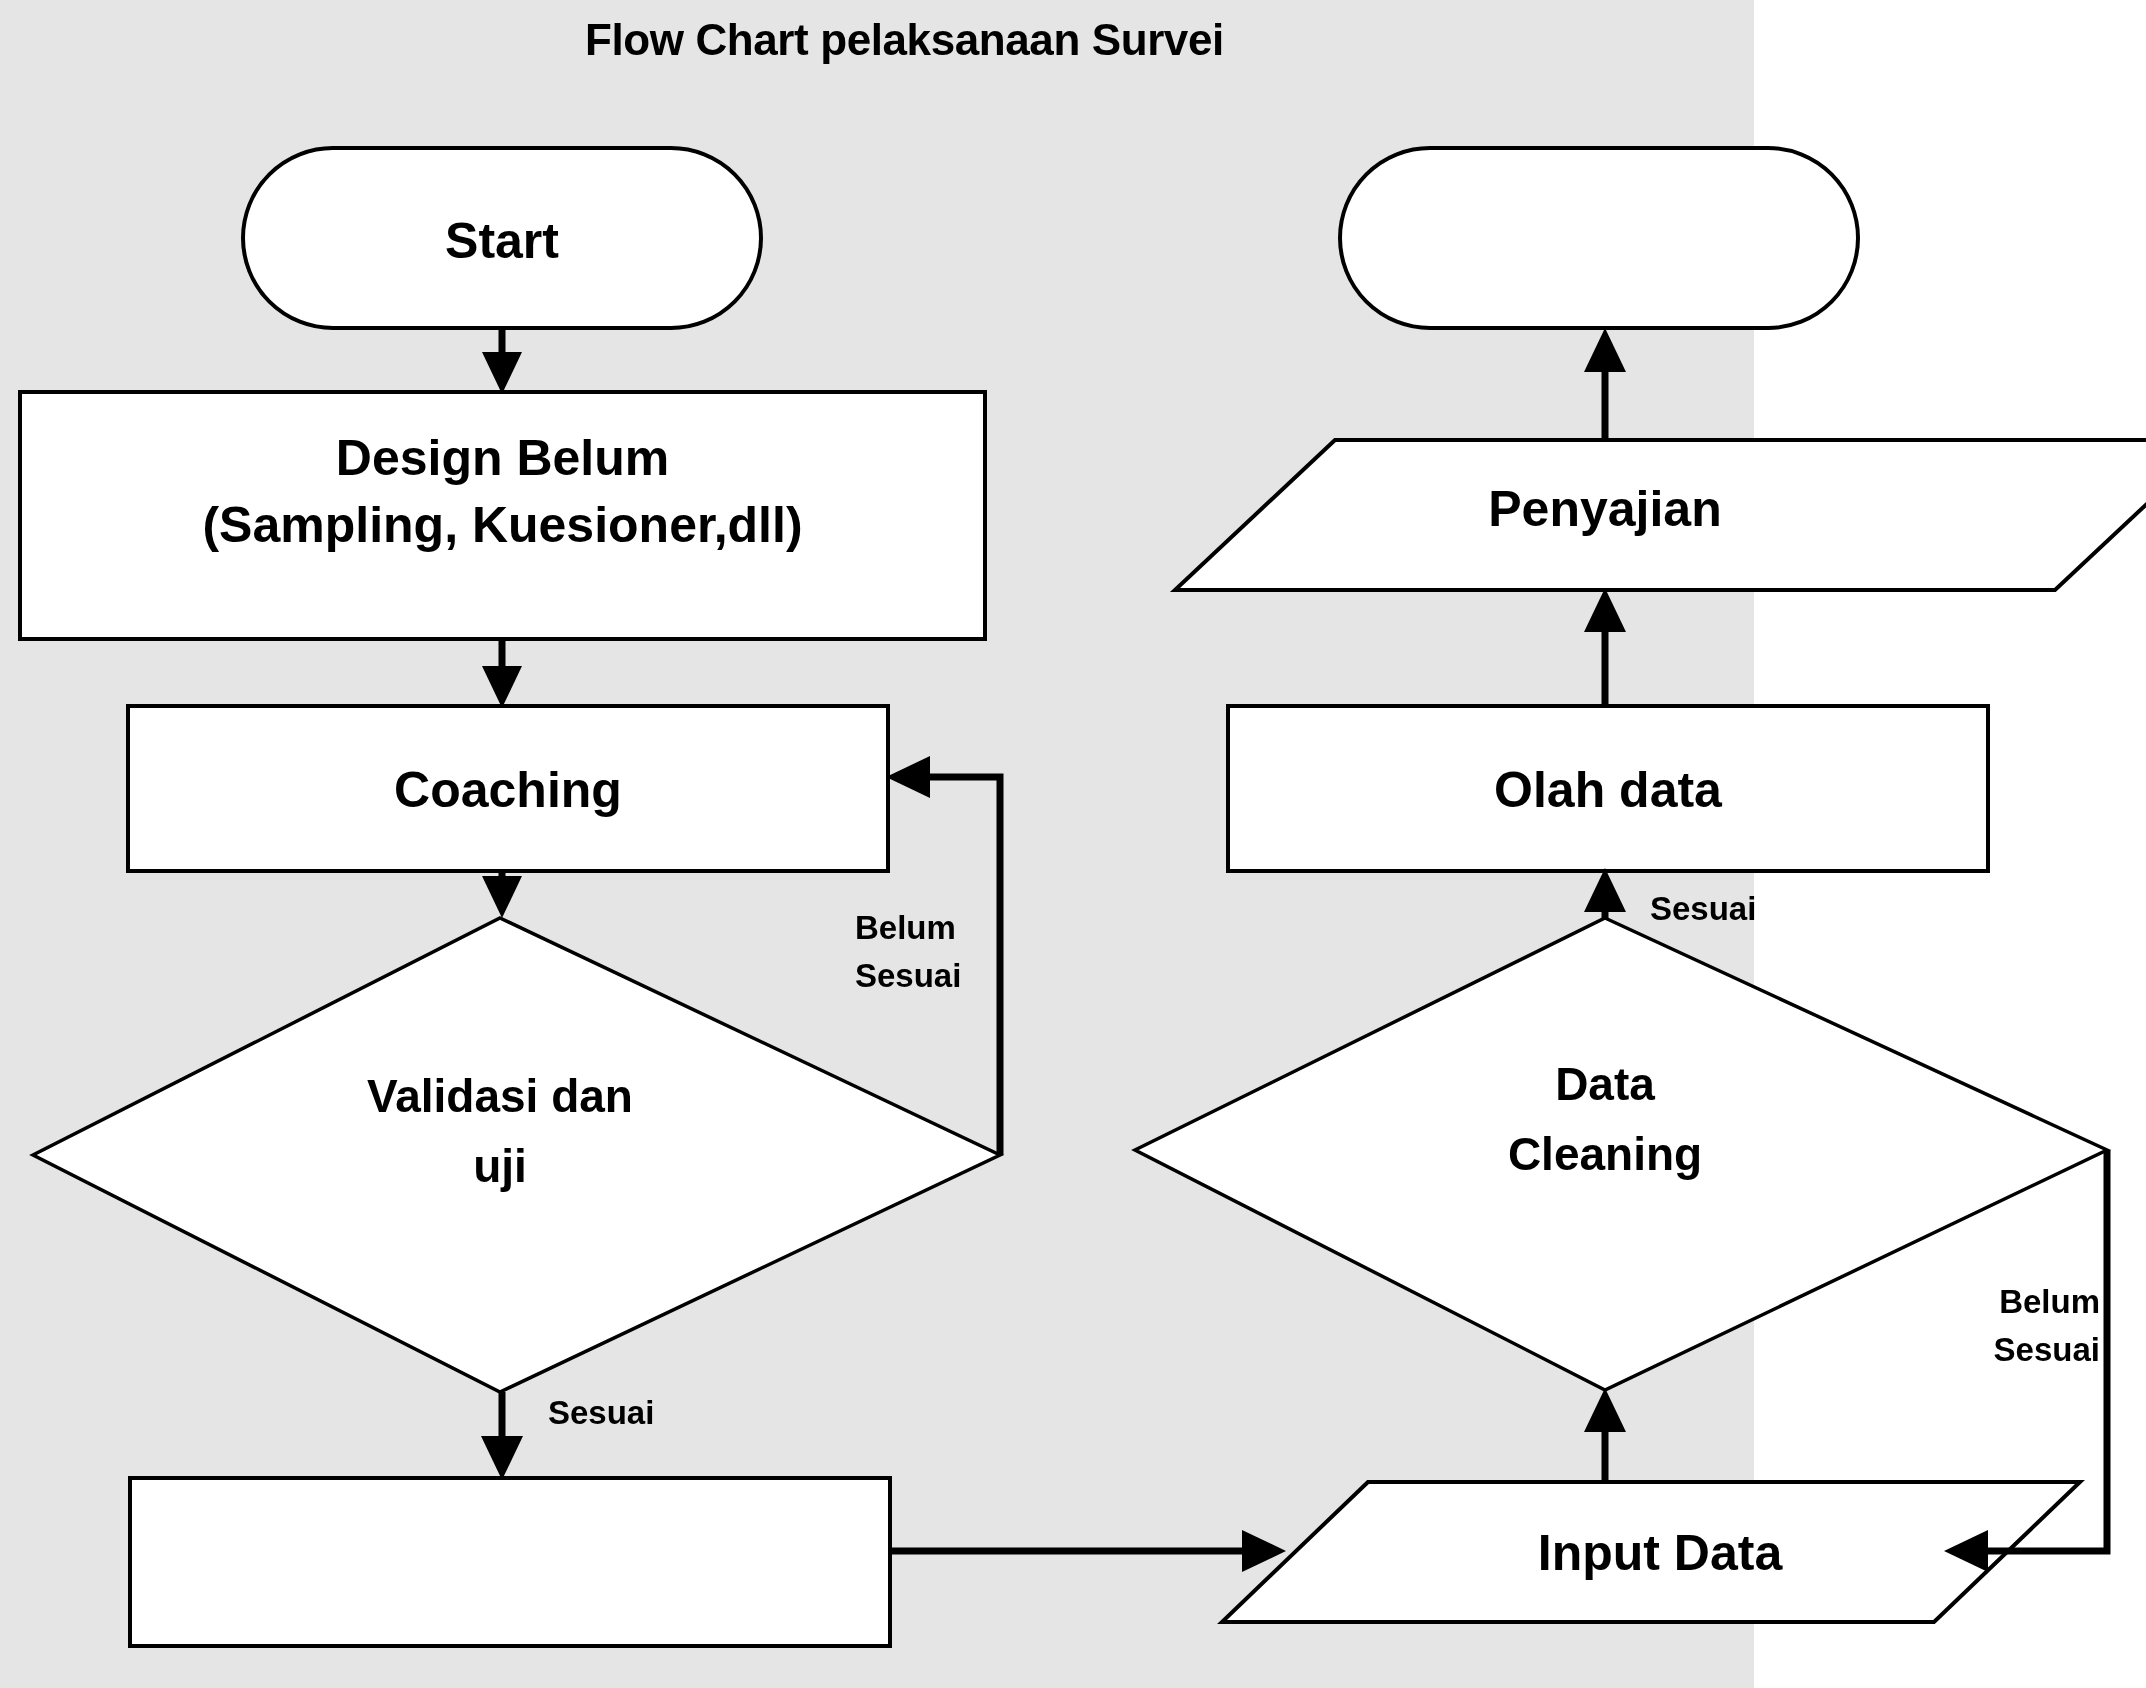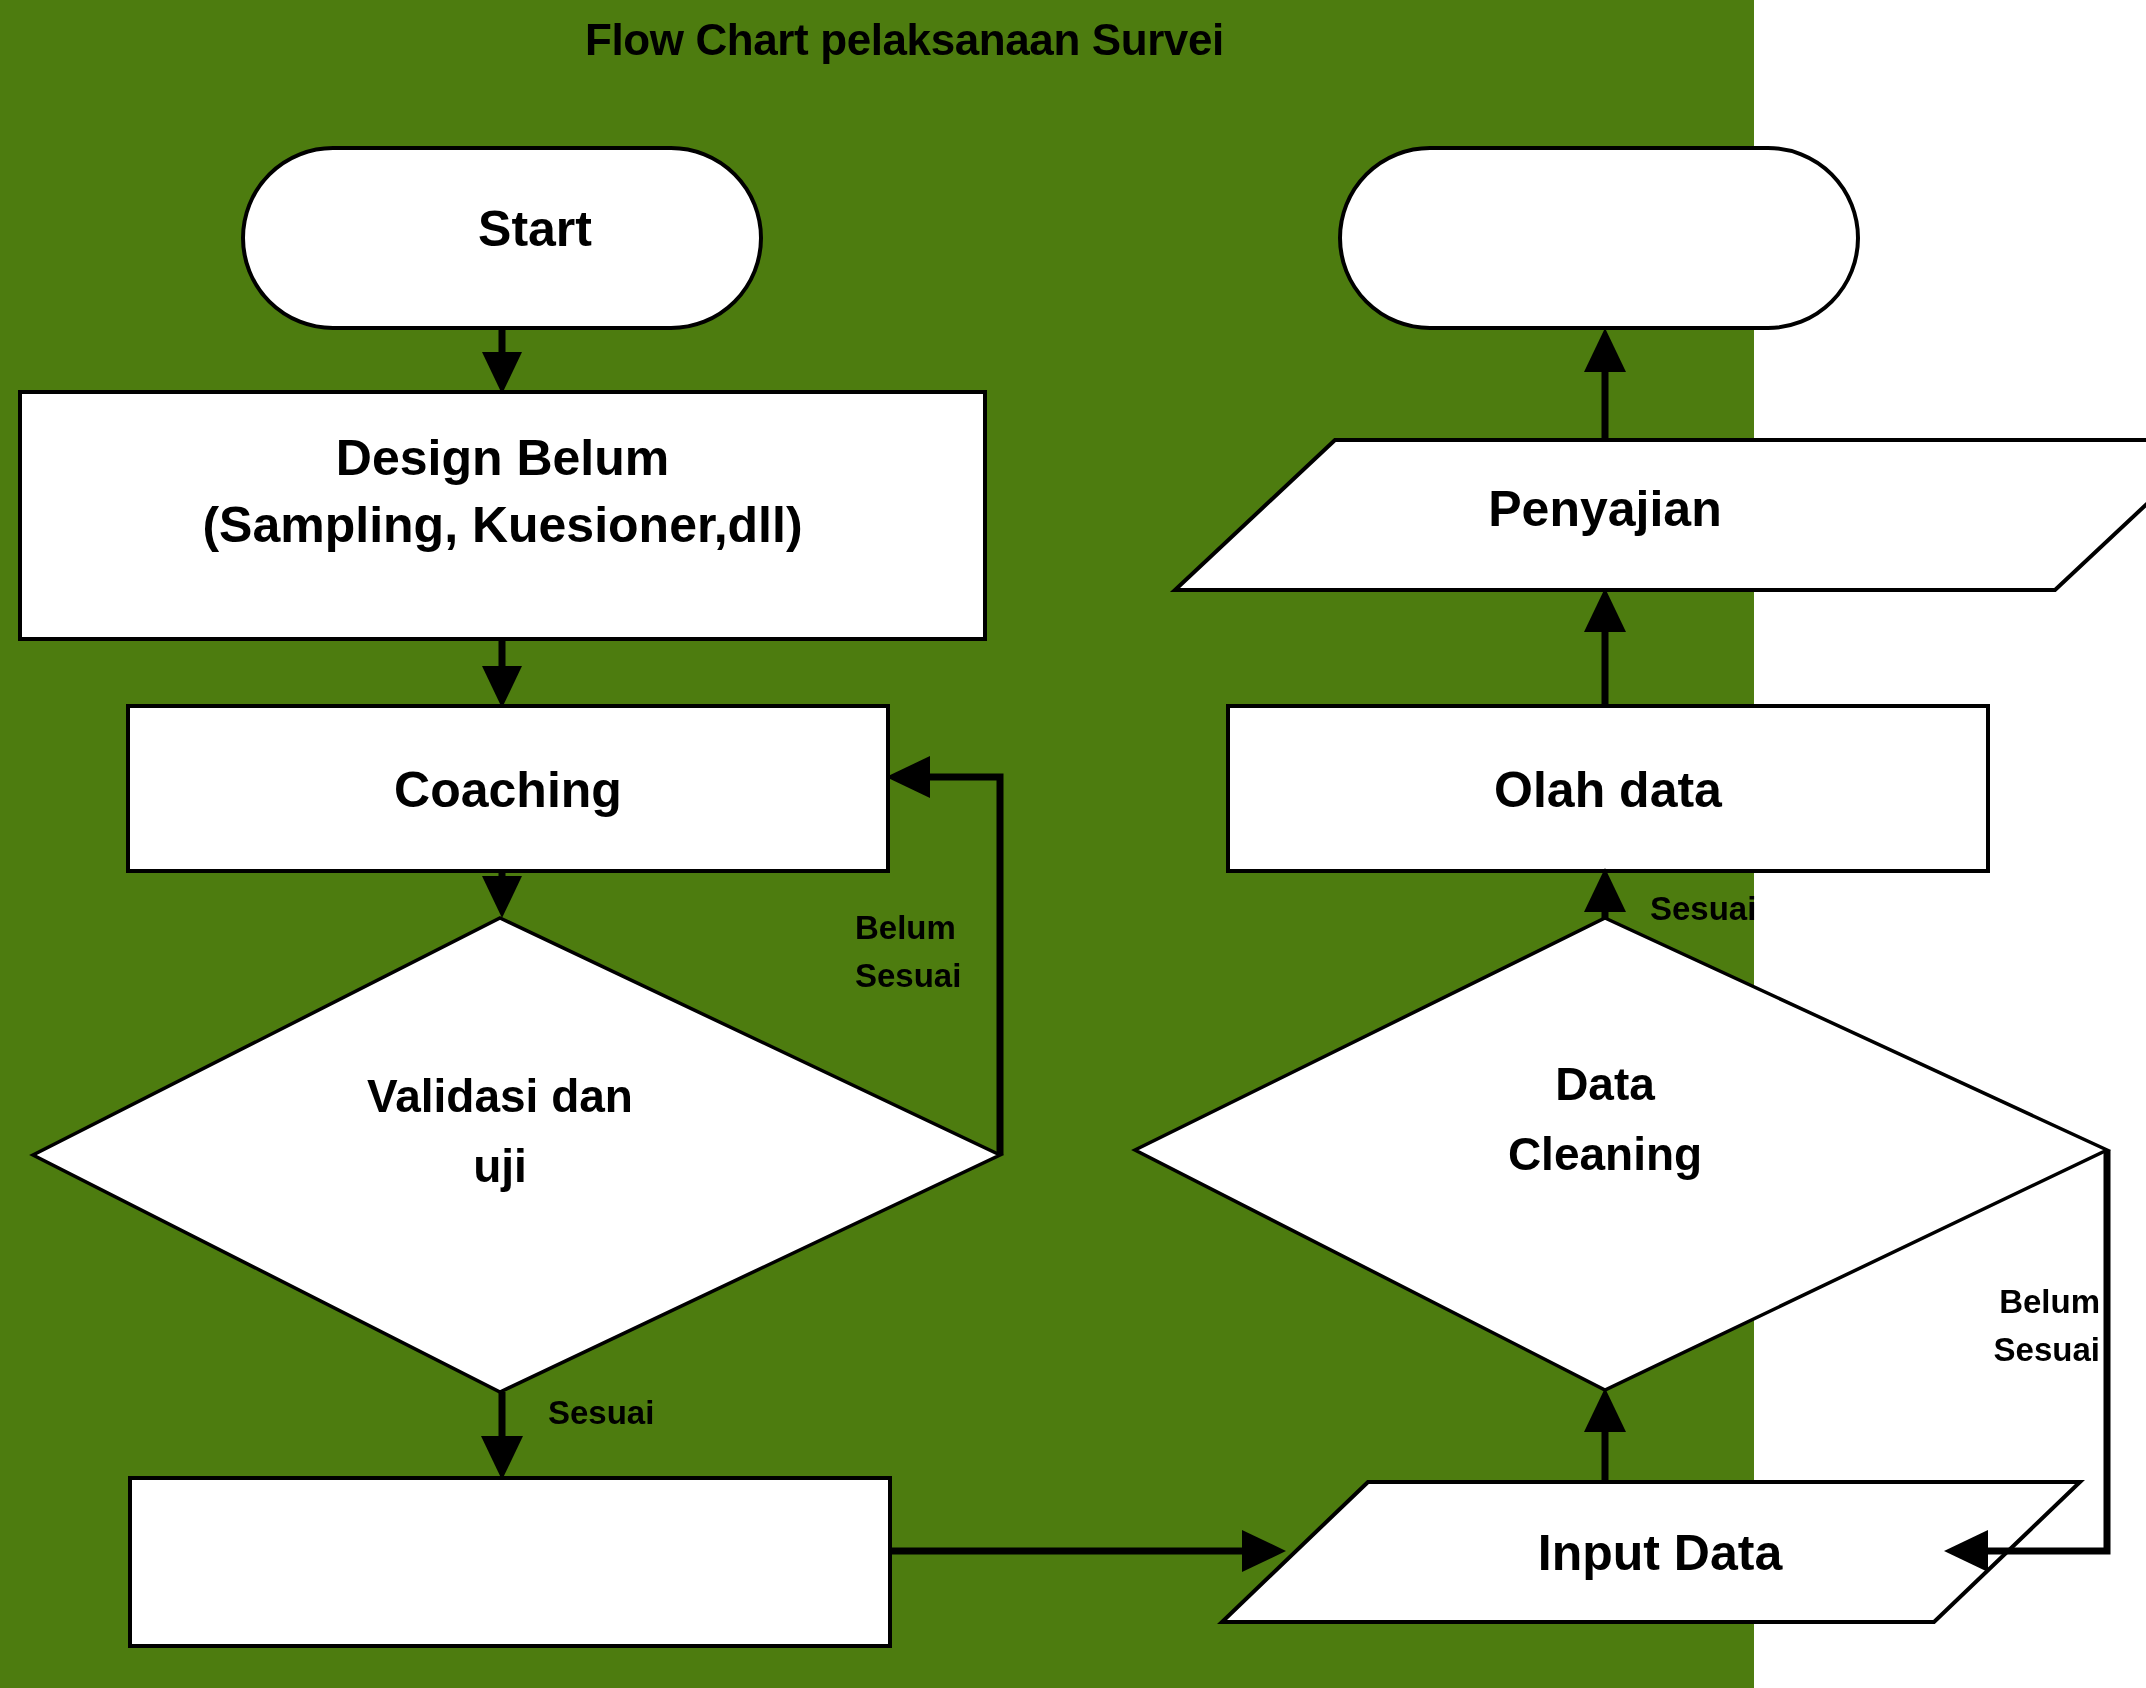--- a/index.html
+++ b/index.html
@@ -10,21 +10,21 @@
   body {
     width: 2146px;
     height: 1688px;
     font-family: "Liberation Sans", sans-serif;
     overflow: hidden;
   }
   #canvas {
     position: relative;
     width: 1754px;
     height: 1688px;
-    background: #4d7c0f;
+    background: #e5e5e5;
   }
   svg#flow {
     position: absolute;
     top: 0;
     left: 0;
     width: 2146px;
     height: 1688px;
   }
   .shape-line {
     fill: #ffffff;
@@ -152,21 +152,21 @@
       <polygon class="arrowhead" points="1605,588 1584,632 1626,632"></polygon>
     </g>
 
     <g>
       <line class="conn" x1="1605" y1="440" x2="1605" y2="360"></line>
       <polygon class="arrowhead" points="1605,328 1584,372 1626,372"></polygon>
     </g>
 
   </svg>
 
-  <div class="node-label sz-big" style="left:243px; top:201px; width:518px;margin-left:33px;">Start</div>
+  <div class="node-label sz-big" style="left:243px; top:213px; width:518px;">Start</div>
 
   <div class="node-label sz-big" style="left:20px; top:430px; width:965px;">Design Belum</div>
   <div class="node-label sz-big" style="left:20px; top:497px; width:965px;">(Sampling, Kuesioner,dll)</div>
 
   <div class="node-label sz-big" style="left:128px; top:762px; width:760px;">Coaching</div>
 
   <div class="node-label sz-diam" style="left:240px; top:1070px; width:520px;">Validasi dan</div>
   <div class="node-label sz-diam" style="left:240px; top:1140px; width:520px;">uji</div>
 
 

